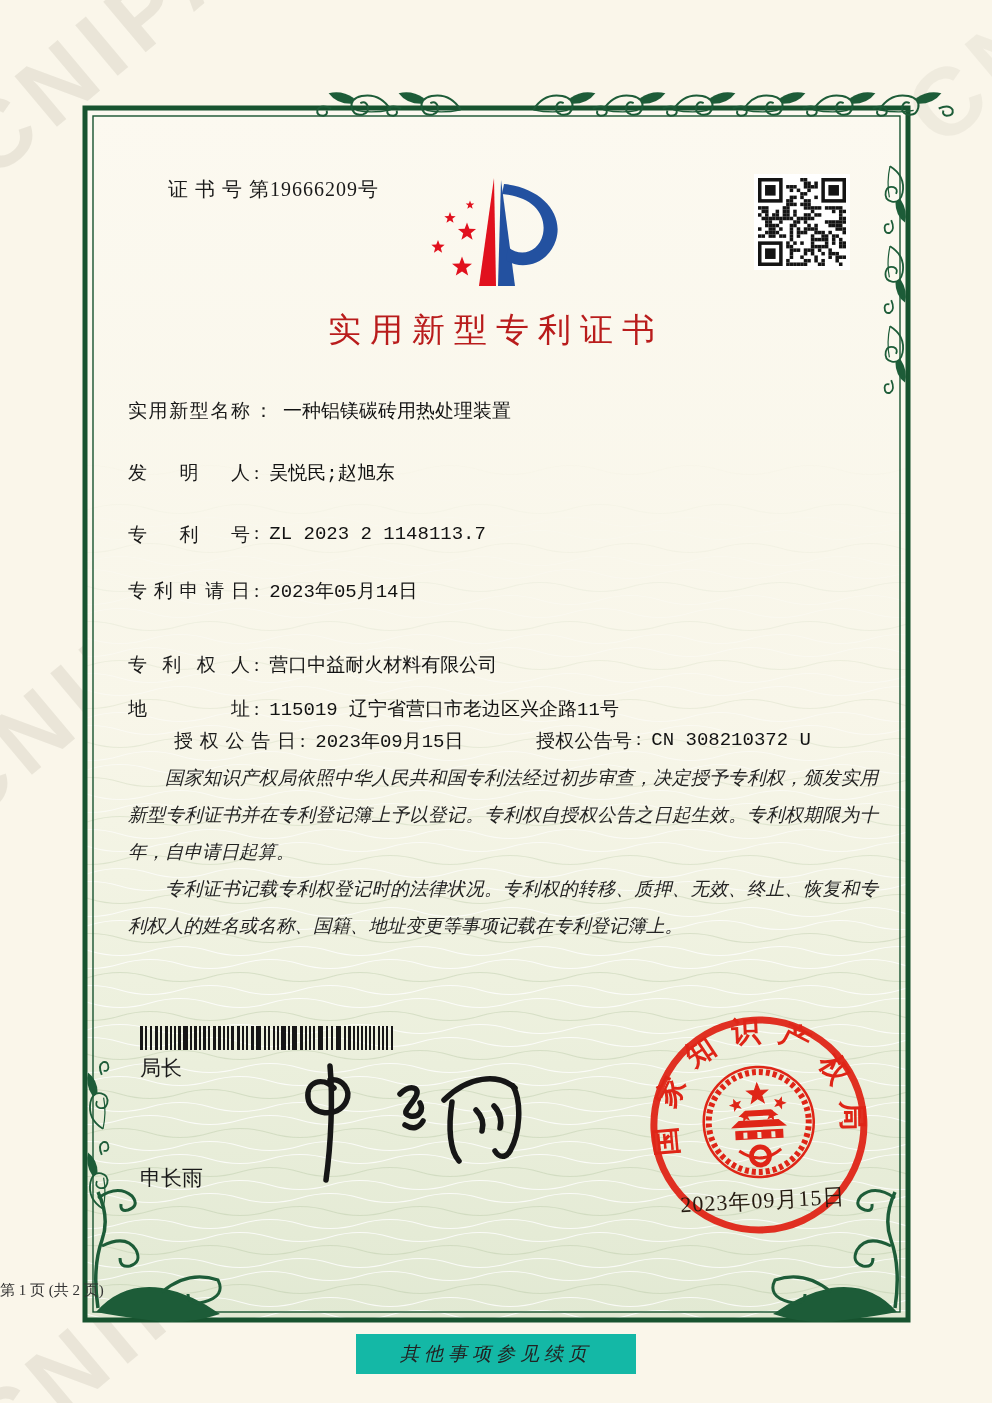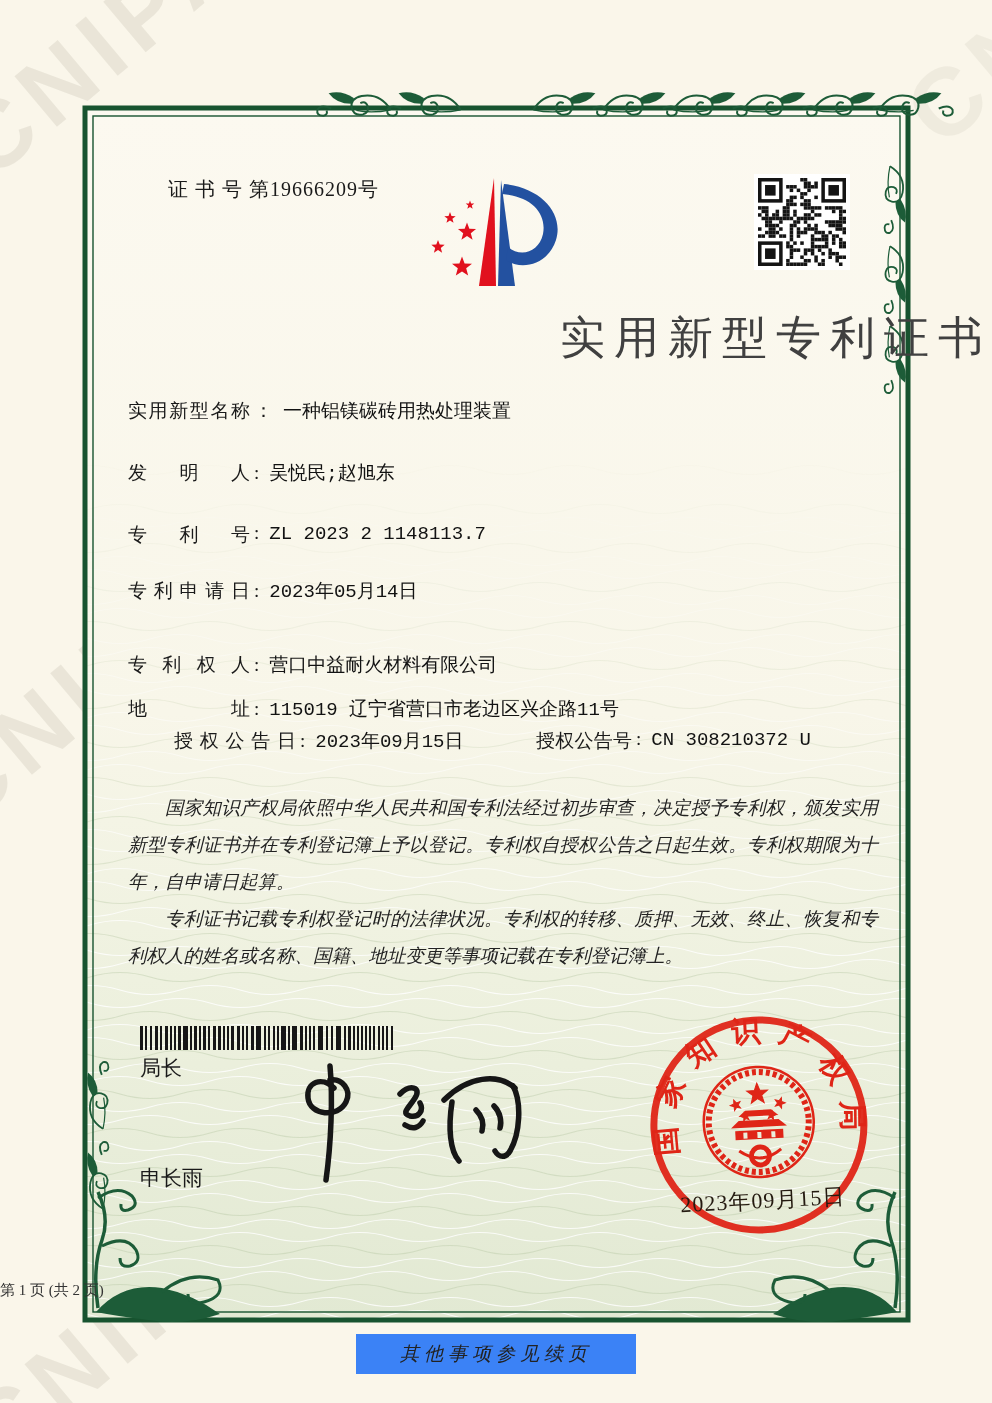--- a/index.html
+++ b/index.html
@@ -9,48 +9,48 @@
   .wm{position:absolute;font-family:"Liberation Sans","DejaVu Sans",sans-serif;
       font-weight:bold;font-size:96px;letter-spacing:10px;color:#8d8672;
       transform:rotate(-40deg);opacity:.14;white-space:nowrap;pointer-events:none;}
   .wm.faint{opacity:.09;}
   
   .bgsvg{position:absolute;left:0;top:0;}
   
   .cert-no{position:absolute;left:128px;top:176px;font-size:20px;letter-spacing:1px;margin-left:40px;}
   .logo{position:absolute;left:420px;top:172px;}
   .qr{position:absolute;left:754px;top:174px;width:96px;height:96px;background:#fff;padding:4px;box-sizing:border-box;}
-  .title{position:absolute;left:0;top:308px;width:100%;text-align:right;
-         font-size:45px;letter-spacing:9px;color:#404040;}
+  .title{position:absolute;left:0;top:308px;width:100%;text-align:center;
+         font-size:33px;letter-spacing:9px;color:#b91c1c;}
   
   .row{position:absolute;left:128px;width:760px;font-size:19px;white-space:nowrap;}
   .lbl{display:inline-block;width:122px;text-align:justify;text-align-last:justify;vertical-align:top;}
   .lbl6{display:inline-block;width:96px;text-align:justify;text-align-last:justify;vertical-align:top;}
   .colon{display:inline-block;margin:0 10px 0 4px;}
   .val{color:#121212;font-family:Liberation Mono, monospace;}
   .pair2{position:absolute;left:362px;top:0;}
   
-  .paras{position:absolute;left:128px;top:790px;width:750px;font-size:18.5px;line-height:37px;
+  .paras{position:absolute;left:128px;top:760px;width:750px;font-size:18.5px;line-height:37px;
          text-align:justify;font-style:italic;color:#222;}
   .paras p{margin:0;text-indent:2em;}
   
   .barcode{position:absolute;left:140px;top:1026px;width:258px;height:24px;}
   
   .off-title{position:absolute;left:140px;top:1054px;font-size:21px;font-family:"Liberation Sans","DejaVu Sans",sans-serif;}
   .off-name{position:absolute;left:140px;top:1164px;font-size:21px;font-family:"Liberation Sans","DejaVu Sans",sans-serif;}
   .sig{position:absolute;left:272px;top:1058px;}
   
   .seal{position:absolute;left:642px;top:1010px;transform:rotate(-3deg);}
   .seal text{font-family:"Liberation Serif","DejaVu Serif",serif;}
   .ring-text{font-size:29px;font-weight:bold;fill:#df2517;letter-spacing:16px;}
   .seal-date{font-size:22px;fill:#241a10;letter-spacing:1px;}
   
   .page-ind{position:absolute;left:0;top:1281px;width:100%;text-align:left;font-size:15px;color:#333;}
   .cont-note{position:absolute;left:50%;top:1334px;transform:translateX(-50%);
-             background:#3b82f6;padding:7px 44px;font-size:19px;font-style:italic;
+             background:#14b8a6;padding:7px 44px;font-size:19px;font-style:italic;
              letter-spacing:5px;white-space:nowrap;color:#222;}
 </style>
 </head>
 <body>
 
 <div class="page">
 
   <span class="wm" style="left:-70px;top:-8px;">CNIPA</span>
   <span class="wm faint" style="left:520px;top:160px;">CNIPA</span>
   <span class="wm" style="left:575px;top:430px;">CNIPA</span>

